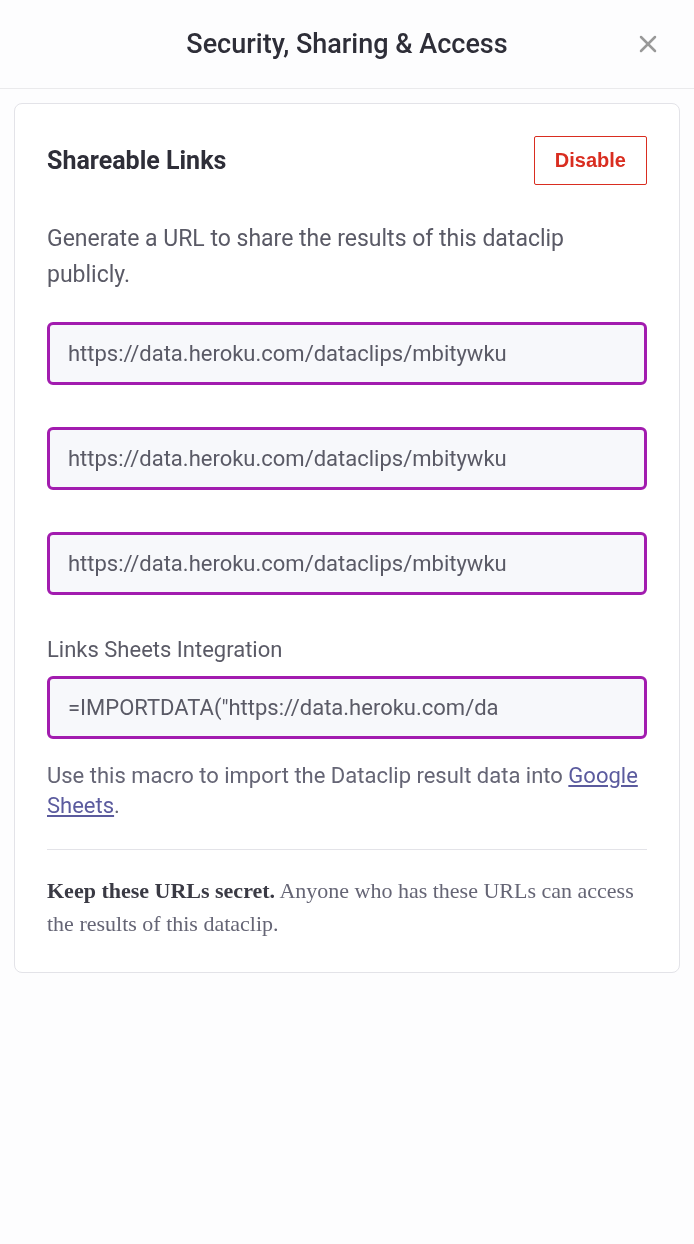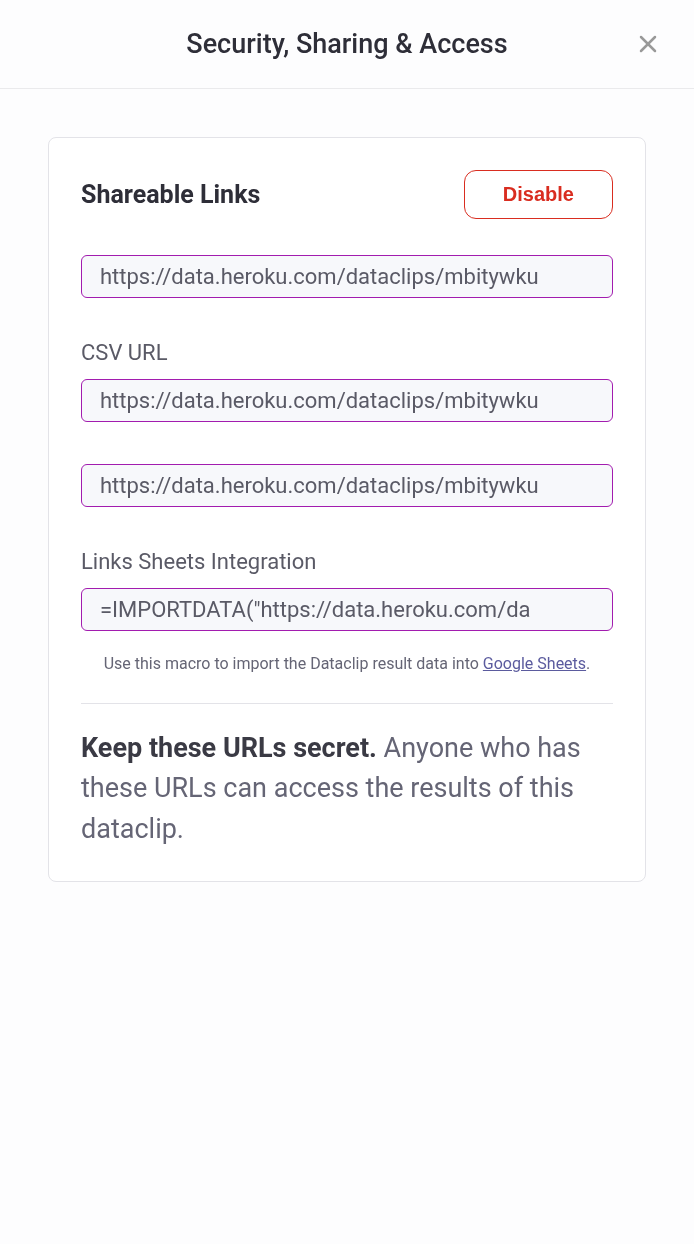--- a/index.html
+++ b/index.html
@@ -39,96 +39,96 @@
       color: #999;
       display: flex;
       align-items: center;
       justify-content: center;
     }
     .close-btn svg {
       width: 24px;
       height: 24px;
     }
     .card {
-      margin: 48px;
+      margin: 14px;
       border: 1px solid #e3e3e8;
       border-radius: 8px;
       padding: 32px;
       background: #fff;
     }
     .section-header {
       display: flex;
       align-items: center;
       justify-content: space-between;
       margin-bottom: 36px;
     }
     .section-title {
       font-size: 25px;
       font-weight: 700;
       color: #2e2e38;
     }
     .disable-btn {
       border: 1.5px solid #d92d20;
       color: #d92d20;
       background: #fff;
-      border-radius: 12px;
-      padding: 12px 38px;
+      border-radius: 2px;
+      padding: 12px 20px;
       font-size: 20px;
       font-weight: 700;
       cursor: pointer;
     }
     .description {
       font-size: 23px;
       line-height: 1.55;
       color: #5a5a66;
       margin-bottom: 30px;
     }
     .url-field {
       width: 100%;
-      border: 1px solid #a21caf;
+      border: 3px solid #a21caf;
       background: #f7f8fb;
       border-radius: 6px;
-      padding: 8px 18px;
+      padding: 16px 18px;
       font-size: 22px;
       color: #5a5a66;
       font-family: inherit;
       white-space: nowrap;
       overflow: hidden;
       text-overflow: clip;
       margin-bottom: 42px;
     }
     .url-field.last {
       margin-bottom: 22px;
     }
     .field-label {
       font-size: 22px;
       color: #5a5a66;
       margin-bottom: 14px;
     }
     .helper-text {
-      font-size: 16px;
+      font-size: 22px;
       line-height: 1.35;
       color: #656575;
       margin-bottom: 18px;
-      text-align: center;
     }
     .link {
       color: #5b5b9e;
       text-decoration: underline;
       cursor: pointer;
     }
     .divider {
       border: none;
       border-top: 1px solid #e3e3e8;
       margin: 28px 0 24px 0;
     }
     .warning-text {
-      font-size: 27px;
+      font-size: 22px;
       line-height: 1.5;
       color: #656575;
+      font-family: Liberation Serif, serif;
     }
     .warning-bold {
       font-weight: 700;
       color: #3a3a44;
     }
   </style>
 </head>
 <body>
 
 <div class="modal-header">
@@ -140,24 +140,24 @@
     </svg>
   </button>
 </div>
 
 <div class="card">
   <div class="section-header">
     <div class="section-title">Shareable Links</div>
     <button class="disable-btn">Disable</button>
   </div>
 
+  <div class="description">Generate a URL to share the results of this dataclip publicly.</div>
 
   <input type="text" readonly="" class="url-field" value="https://data.heroku.com/dataclips/mbitywku" style="">
 
-  <div class="field-label">CSV URL</div>
   <input type="text" readonly="" class="url-field" value="https://data.heroku.com/dataclips/mbitywku" style="">
 
   <input type="text" readonly="" class="url-field" value="https://data.heroku.com/dataclips/mbitywku" style="">
 
   <div class="field-label">Links Sheets Integration</div>
   <input type="text" readonly="" class="url-field last" value="=IMPORTDATA(&quot;https://data.heroku.com/da" style="">
 
   <div class="helper-text">
     <span>Use this macro to import the Dataclip result data into </span><a class="link">Google Sheets</a><span>.</span>
   </div>

